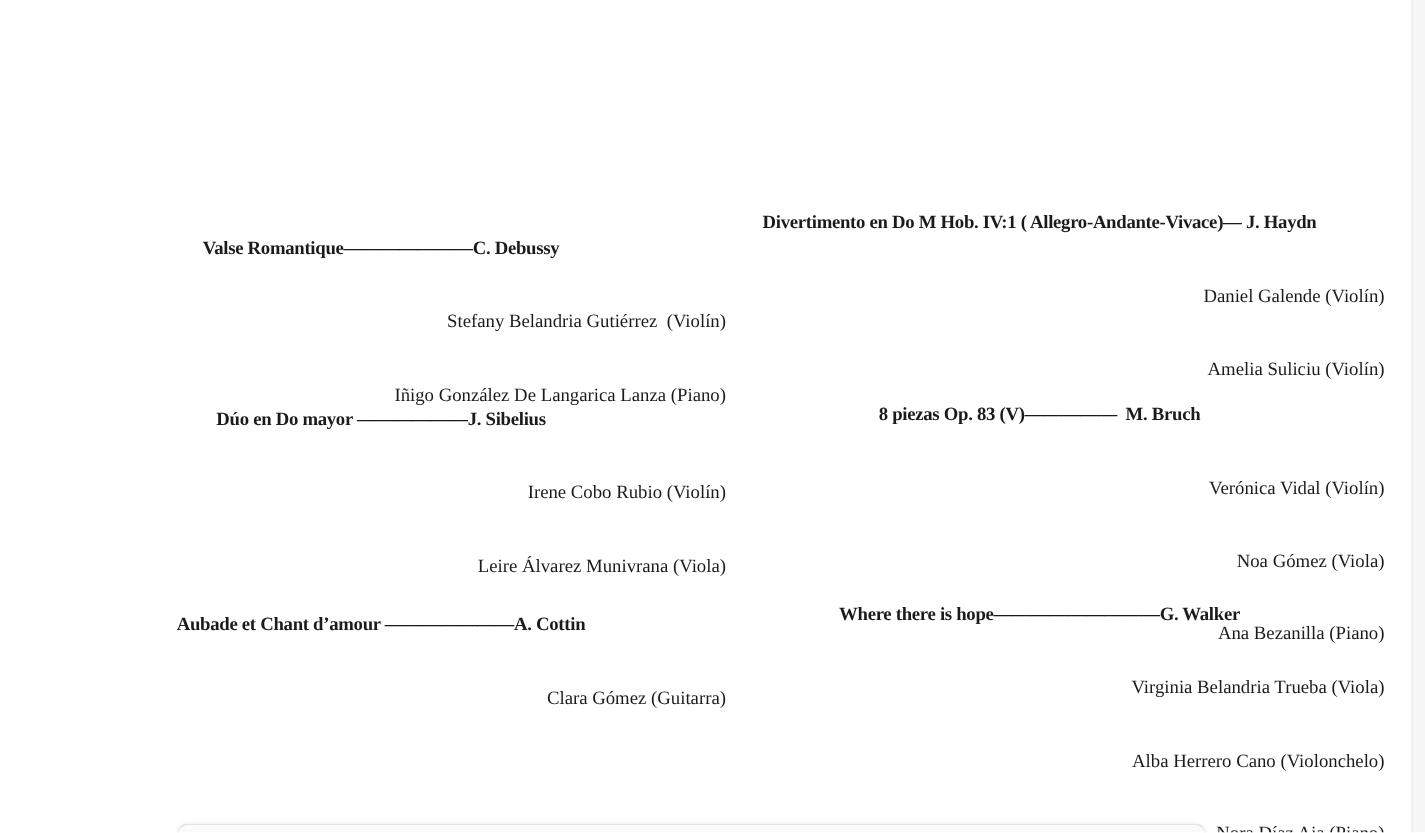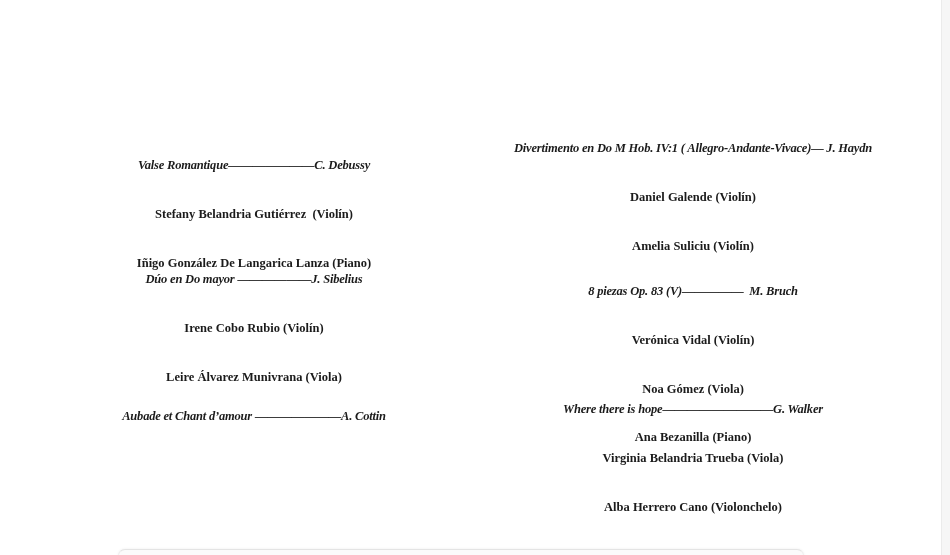--- a/index.html
+++ b/index.html
@@ -19,24 +19,24 @@
   .entry {
     position: absolute;
     text-align: center;
     white-space: pre;
     font-size: 12.5px;
     line-height: 16.2px;
   }
   .entry .title {
     font-weight: 700;
     letter-spacing: -0.2px;
-    font-style: italic;
   }
   .entry .performer {
-    font-weight: 700;
+    font-weight: 400;
+    text-align: right;
   }
   .col-left  { left: 24px;  width: 460px; }
   .col-right { left: 463px; width: 460px; }
 
   
   .bottom-edge {
     position: absolute;
     top: 549px;
     left: 118px;
     width: 684px;
@@ -72,29 +72,30 @@
   </section>
 
   <section class="entry col-left" style="top:125px">
     <div class="title">Valse Romantique———————C. Debussy</div>
     <div class="performer">Stefany Belandria Gutiérrez  (Violín)</div>
     <div class="performer">Iñigo González De Langarica Lanza (Piano)</div>
   </section>
 
   <section class="entry col-left" style="top:376px">
     <div class="title">Aubade et Chant d’amour ———————A. Cottin</div>
+    <div class="performer">Clara Gómez (Guitarra)</div>
   </section>
 
   <section class="entry col-right" style="top:108px">
     <div class="title">Divertimento en Do M Hob. IV:1 ( Allegro-Andante-Vivace)— J. Haydn</div>
     <div class="performer">Daniel Galende (Violín)</div>
     <div class="performer">Amelia Suliciu (Violín)</div>
   </section>
 
-  <section class="entry col-right" style="top:251px">
+  <section class="entry col-right" style="top:236px">
     <div class="title">8 piezas Op. 83 (V)—————  M. Bruch</div>
     <div class="performer">Verónica Vidal (Violín)</div>
     <div class="performer">Noa Gómez (Viola)</div>
     <div class="performer">Ana Bezanilla (Piano)</div>
   </section>
 
   <section class="entry col-right" style="top:369px">
     <div class="title">Where there is hope—————————G. Walker</div>
     <div class="performer">Virginia Belandria Trueba (Viola)</div>
     <div class="performer">Alba Herrero Cano (Violonchelo)</div>

